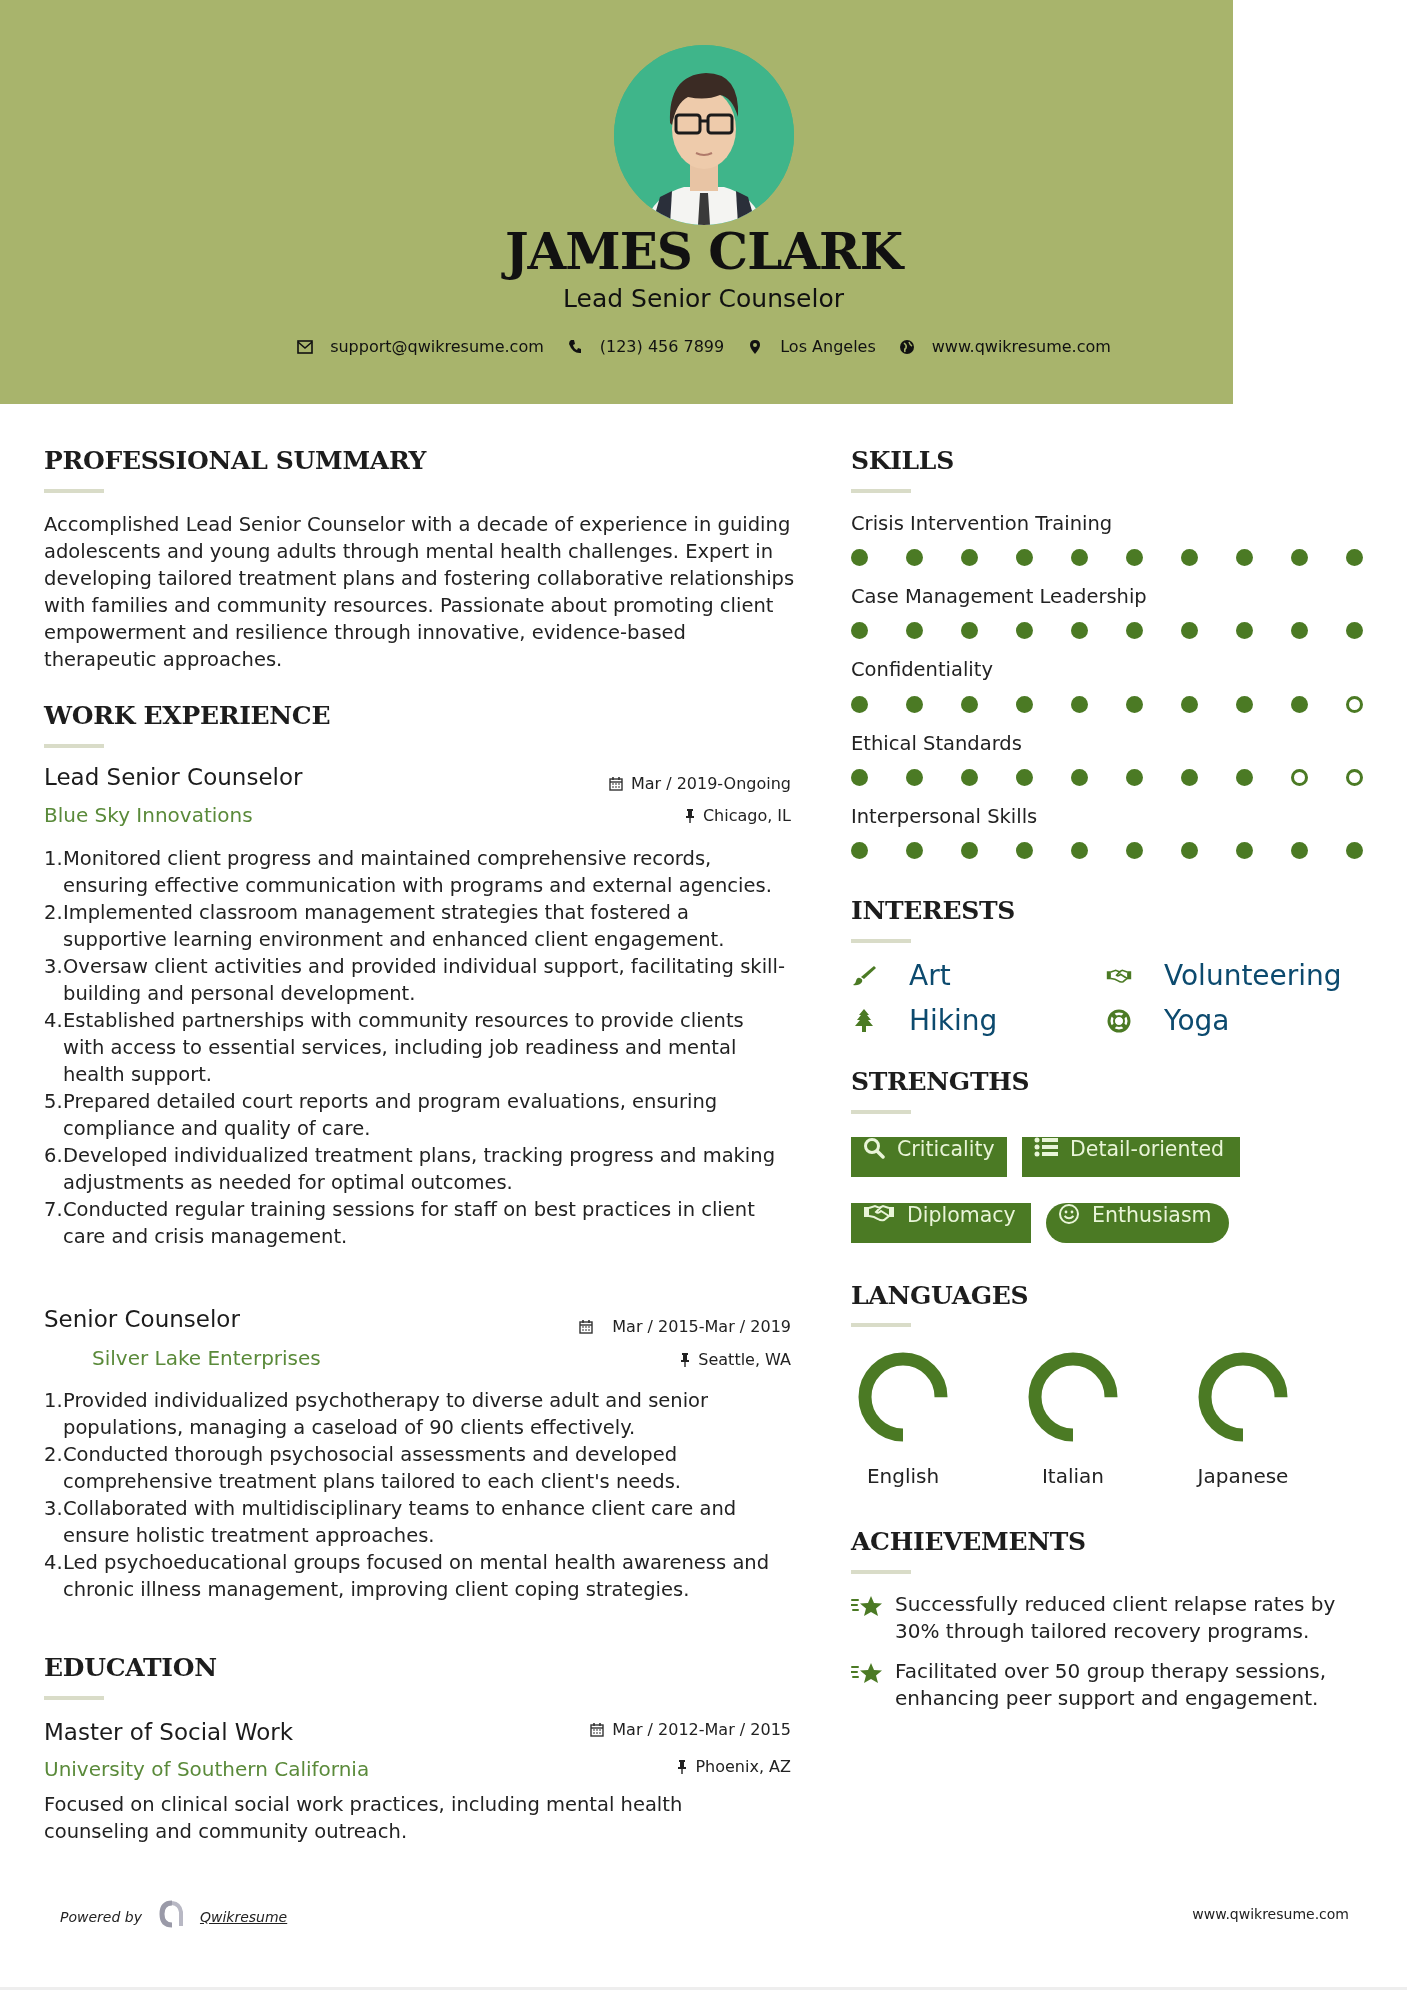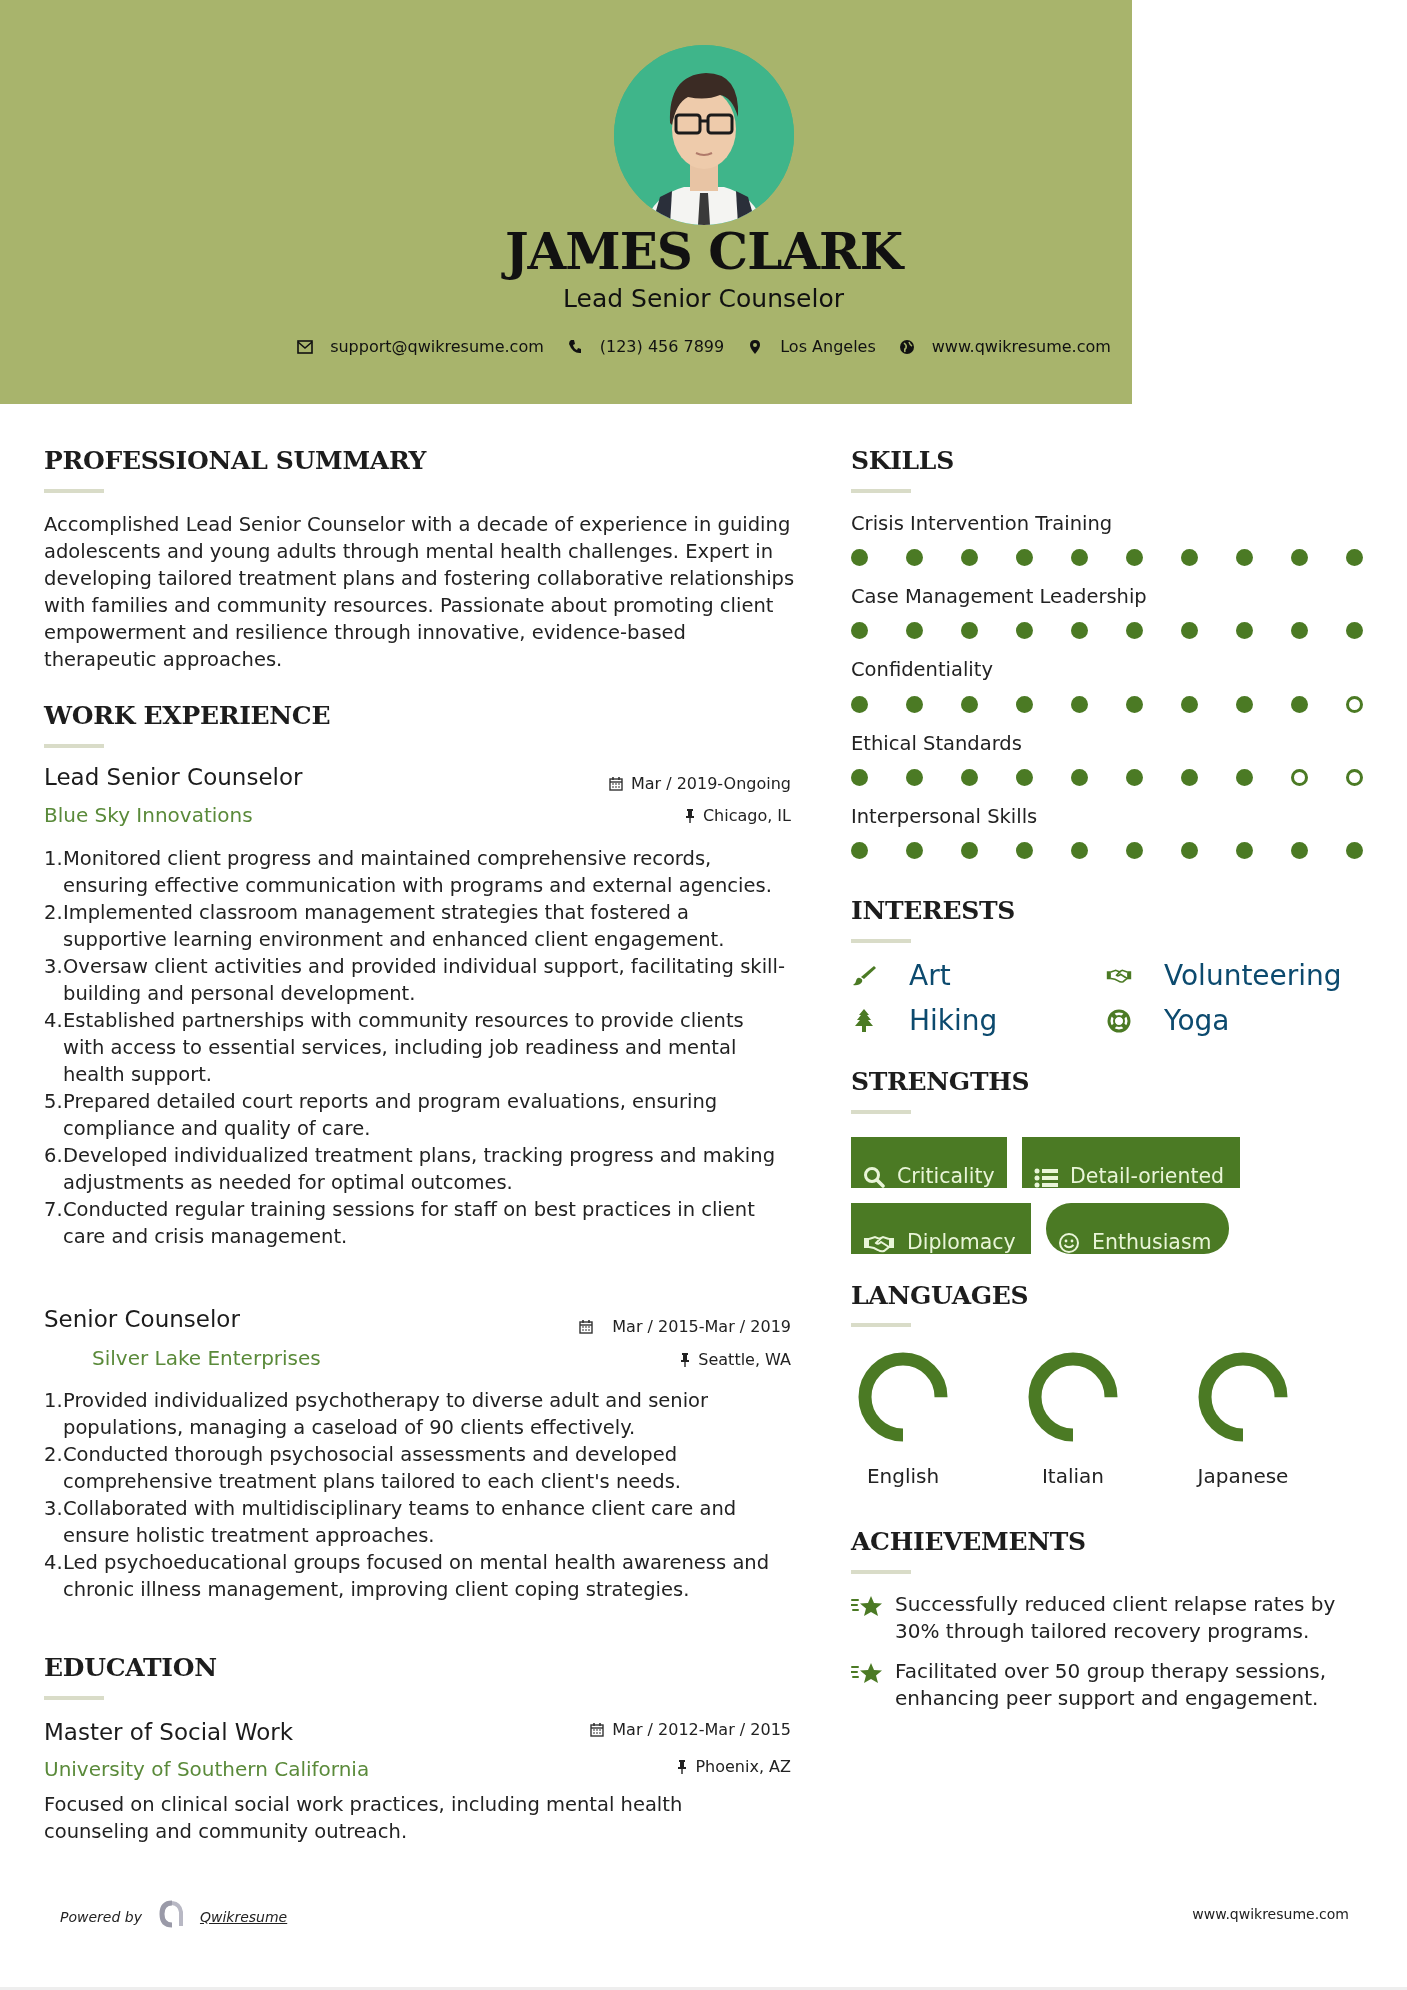--- a/index.html
+++ b/index.html
@@ -1,20 +1,20 @@
 <!DOCTYPE html>
 <html><head>
 <meta charset="utf-8">
 <style>
   * { box-sizing: border-box; margin: 0; padding: 0; }
   html, body { width: 1407px; height: 1990px; background: #ffffff; }
   body { position: relative; font-family: "DejaVu Sans", sans-serif; color: #222; overflow: hidden; }
 
   
-  .header { position: absolute; left: 0; top: 0; width: 1132px; height: 404px; background: #a8b46c; }
+  .header { position: absolute; left: 0; top: 0; width: 1233px; height: 404px; background: #a8b46c; }
   .avatar { position: absolute; left: 614px; top: 45px; width: 180px; height: 180px; border-radius: 50%; background: #3fb58a; overflow: hidden; }
   .avatar svg { display: block; }
   .name { position: absolute; left: 0; top: 222px; width: 1407px; text-align: center; font-family: "DejaVu Serif", serif; font-weight: bold; font-size: 50px; letter-spacing: -1px; color: #111; }
   .title { position: absolute; left: 0; top: 284px; width: 1407px; text-align: center; font-size: 25px; color: #111; }
   .contacts { position: absolute; left: 0; top: 337px; width: 1407px; display: flex; justify-content: center; align-items: center; font-size: 16px; color: #111; }
   .contact { display: flex; align-items: center; margin: 0 11px; }
   .contact .ic { display: inline-flex; width: 18px; height: 18px; align-items: center; justify-content: center; margin-right: 16px; }
 
   
   .sec-title { position: absolute; font-family: "DejaVu Serif", serif; font-weight: bold; font-size: 25px; color: #1d1d1d; letter-spacing: -0.3px; }
@@ -35,21 +35,21 @@
   .skill-label { position: absolute; left: 851px; font-size: 19.5px; color: #222; }
   .dots { position: absolute; left: 851px; display: flex; }
   .dot { width: 17px; height: 17px; border-radius: 50%; background: #4b7a24; margin-right: 38px; }
   .dot.empty { background: #fff; border: 3px solid #4b7a24; }
 
   
   .interest { position: absolute; display: flex; align-items: center; font-size: 28px; color: #0c4a6e; gap: 16px; }
   .interest .ic { width: 26px; height: 24px; display: inline-flex; align-items: center; justify-content: center; margin-right: 16px; }
 
   
-  .badge { position: absolute; height: 51px; background: #4b7a24; color: #e9f5d8; display: flex; align-items: flex-end; padding: 0 12px; font-size: 20.5px; }
+  .badge { position: absolute; height: 40px; background: #4b7a24; color: #e9f5d8; display: flex; align-items: flex-start; padding: 0 12px; font-size: 20.5px; }
   .badge .ic { display: inline-flex; margin-right: 12px; }
 
   
   .lang { position: absolute; width: 120px; text-align: center; }
   .lang svg { display: block; margin: 0 auto; }
   .lang-label { font-size: 20px; color: #222; margin-top: 22px; }
 
   
   .ach { position: absolute; left: 851px; width: 520px; display: flex; font-size: 20px; line-height: 27px; color: #222; }
   .ach .ic { flex: 0 0 44px; padding-top: 3px; }

